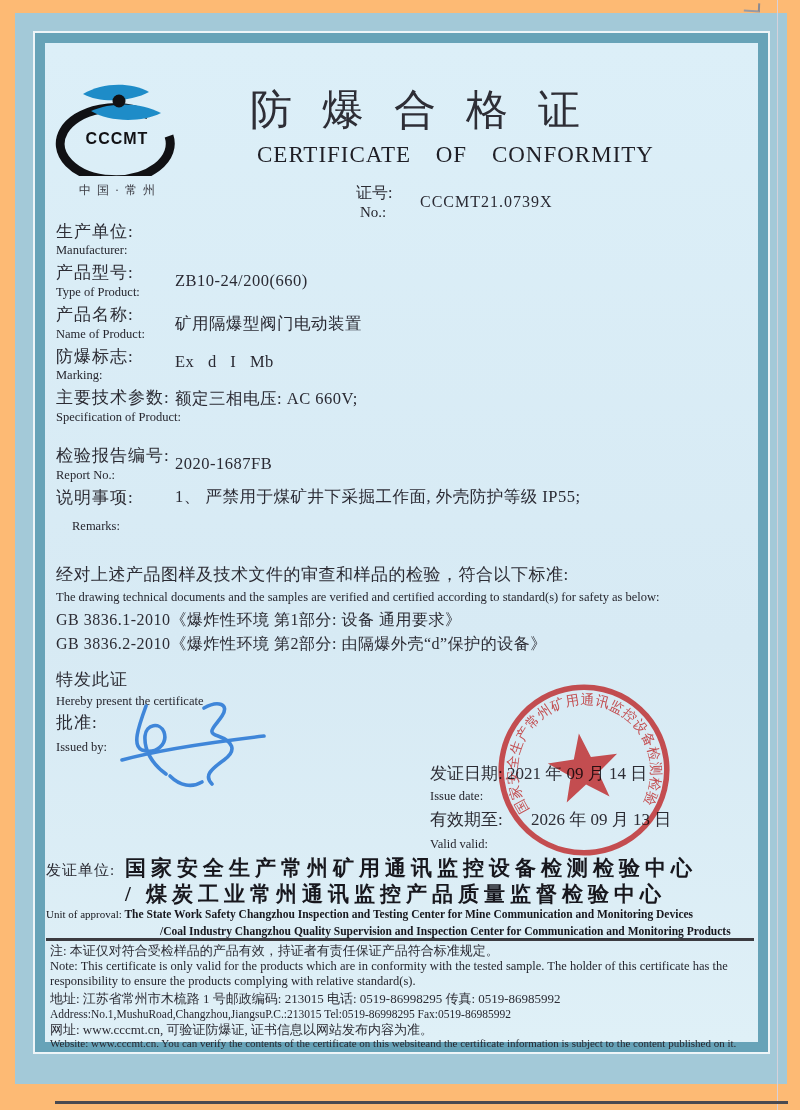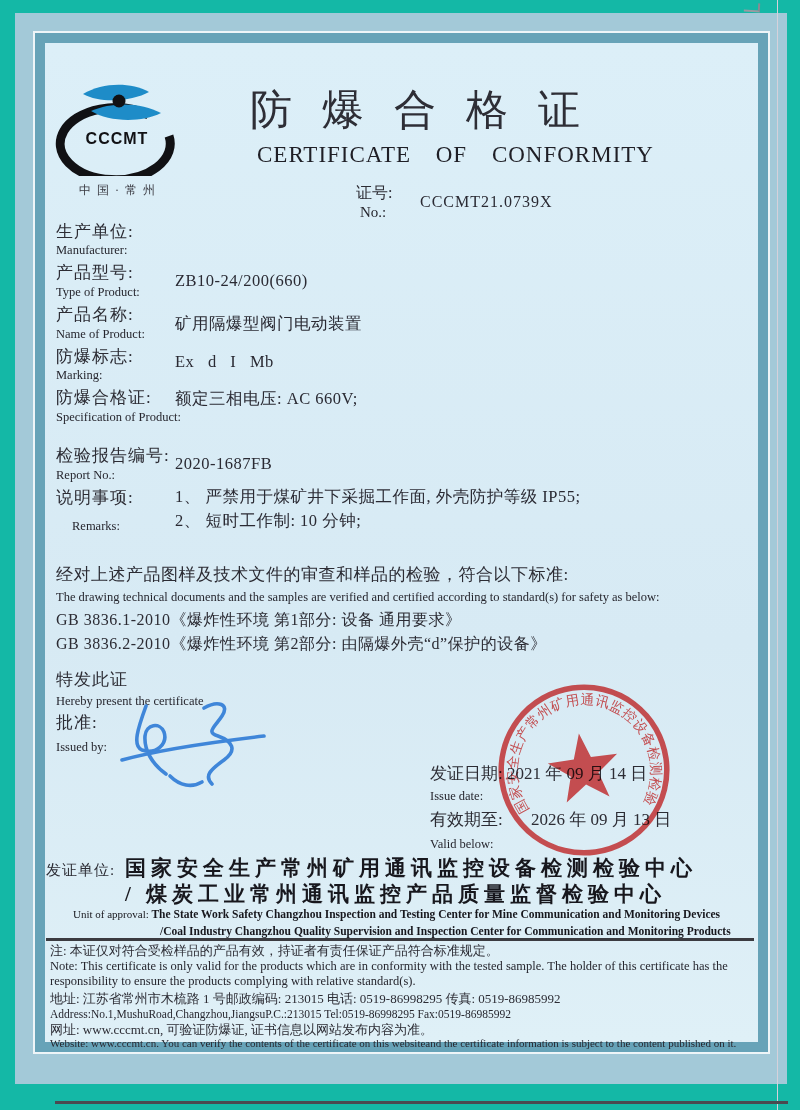--- a/index.html
+++ b/index.html
@@ -1,17 +1,17 @@
 <!DOCTYPE html>
 <html><head>
 <meta charset="utf-8">
 <style>
   html,body{margin:0;padding:0;}
   body{background:#edebf2;font-family:"Liberation Serif","DejaVu Serif",serif;}
-  .scan{position:relative;width:800px;height:1110px;background:#14b8a6;overflow:hidden;}
+  .scan{position:relative;width:800px;height:1110px;background:#fdba74;overflow:hidden;}
   
   .scan-edge-right{position:absolute;top:0;bottom:0;right:22px;width:1px;background:#d6d1db;}
   .scan-edge-bottom{position:absolute;left:55px;right:12px;bottom:6px;height:3px;background:#4a4a50;}
   .pen-mark{position:absolute;top:3px;right:40px;width:14px;height:7px;border-right:2px solid #8a8a92;border-bottom:2px solid #9a9aa2;transform:rotate(3deg);}
   
   .band{position:absolute;left:15px;top:13px;right:13px;bottom:26px;background:#a3c9d8;}
   .inner{position:absolute;left:35px;top:33px;right:32px;bottom:58px;border:10px solid #67a3b8;outline:2px solid #eef5f8;background:linear-gradient(180deg,#dceff8 0%,#d7eaf4 60%,#dff0f7 100%);}
   
   .abs{position:absolute;}
   .cn{color:#2c2c34;}
@@ -79,32 +79,31 @@
   <div class="abs val" style="left:175px;top:271px;">ZB10-24/200(660)</div>
 
   <div class="abs cn lbl-cn" style="left:56px;top:303px;">产品名称:</div>
   <div class="abs en lbl-en" style="left:56px;top:327px;">Name of Product:</div>
   <div class="abs val" style="left:175px;top:313px;">矿用隔爆型阀门电动装置</div>
 
   <div class="abs cn lbl-cn" style="left:56px;top:345px;">防爆标志:</div>
   <div class="abs en lbl-en" style="left:56px;top:368px;">Marking:</div>
   <div class="abs val" style="left:175px;top:352px;word-spacing:9px;">Ex d I Mb</div>
 
-  <div class="abs cn lbl-cn" style="left:56px;top:386px;">防爆合格证:</div>
+  <div class="abs cn lbl-cn" style="left:56px;top:386px;">主要技术参数:</div>
   <div class="abs en lbl-en" style="left:56px;top:410px;">Specification of Product:</div>
   <div class="abs val" style="left:175px;top:388px;">额定三相电压: AC 660V;</div>
 
   <div class="abs cn lbl-cn" style="left:56px;top:444px;">检验报告编号:</div>
   <div class="abs en lbl-en" style="left:56px;top:468px;">Report No.:</div>
   <div class="abs val" style="left:175px;top:454px;">2020-1687FB</div>
 
   <div class="abs cn lbl-cn" style="left:56px;top:486px;">说明事项:</div>
   <div class="abs en lbl-en" style="left:72px;top:511px;margin-top:8px;">Remarks:</div>
   <div class="abs val" style="left:175px;top:486px;">1、 严禁用于煤矿井下采掘工作面, 外壳防护等级 IP55;</div>
-  <div class="abs val" style="left:175px;top:510px;">2、 短时工作制: 10 分钟;</div>
 
   <div class="abs cn std-cn" style="left:56px;top:563px;">经对上述产品图样及技术文件的审查和样品的检验，符合以下标准:</div>
   <div class="abs en std-en" style="left:56px;top:590px;">The drawing technical documents and the samples are verified and certified according to standard(s) for safety as below:</div>
   <div class="abs cn std-item" style="left:56px;top:610px;">GB 3836.1-2010《爆炸性环境 第1部分: 设备 通用要求》</div>
   <div class="abs cn std-item" style="left:56px;top:634px;">GB 3836.2-2010《爆炸性环境 第2部分: 由隔爆外壳“d”保护的设备》</div>
 
   <div class="abs cn lbl-cn" style="left:56px;top:668px;">特发此证</div>
   <div class="abs en lbl-en" style="left:56px;top:694px;">Hereby present the certificate</div>
   <div class="abs cn lbl-cn" style="left:56px;top:711px;">批准:</div>
   <div class="abs en lbl-en" style="left:56px;top:740px;">Issued by:</div>
@@ -122,39 +121,39 @@
 
   <div class="abs cn" style="left:430px;top:762px;font-size:17px;">
     <span>发证日期:</span>
     <span style="">2021 年 09 月 14 日</span>
   </div>
   <div class="abs en lbl-en" style="left:430px;top:789px;">Issue date:</div>
   <div class="abs cn" style="left:430px;top:808px;font-size:17px;">
     <span>有效期至:</span>
     <span style="margin-left:24px;">2026 年 09 月 13 日</span>
   </div>
-  <div class="abs en lbl-en" style="left:430px;top:837px;">Valid below:</div>
+  <div class="abs en lbl-en" style="left:430px;top:837px;">Valid valid:</div>
 
   <div class="seal-wrap">
     <svg width="184" height="184" viewBox="0 0 200 200">
       <defs>
         <path id="sealArc" d="M 38,140 A 73,73 0 1 1 162,140" fill="none"></path>
       </defs>
       <circle cx="100" cy="100" r="90" fill="none" stroke="#e23b3b" stroke-width="6"></circle>
       <polygon fill="#e23b3b" points="100,60 109.4,87.1 138,87.6 115.2,104.9 123.5,132.4 100,116 76.5,132.4 84.8,104.9 62,87.6 90.6,87.1"></polygon>
       <text font-size="15" fill="#e23b3b" font-family="Liberation Serif, serif" letter-spacing="0.5">
         <textPath href="#sealArc" startOffset="6">国家安全生产常州矿用通讯监控设备检测检验中心</textPath>
       </text>
     </svg>
   </div>
 
   <div class="abs cn appr-lbl" style="left:46px;top:861px;">发证单位:</div>
   <div class="abs appr-cn" style="left:125px;top:854px;">国家安全生产常州矿用通讯监控设备检测检验中心</div>
   <div class="abs appr-cn" style="left:125px;top:880px;">/ 煤炭工业常州通讯监控产品质量监督检验中心</div>
-  <div class="abs appr-en" style="left:46px;top:908px;padding-left:27px;">
+  <div class="abs appr-en" style="left:46px;top:908px;">
     <span class="appr-en-lbl">Unit of approval:</span>
     <span>The State Work Safety Changzhou Inspection and Testing Center for Mine Communication and Monitoring Devices</span>
   </div>
   <div class="abs appr-en" style="left:160px;top:925px;">/Coal Industry Changzhou Quality Supervision and Inspection Center for Communication and Monitoring Products</div>
 
   <div class="divider" style="top:938px;"></div>
 
   <div class="abs cn foot" style="left:50px;top:943px;width:706px;">注: 本证仅对符合受检样品的产品有效，持证者有责任保证产品符合标准规定。</div>
   <div class="abs en foot-en" style="left:50px;top:959px;width:706px;">Note: This certificate is only valid for the products which are in conformity with the tested sample. The holder of this certificate has the responsibility to ensure the products complying with relative standard(s).</div>
   <div class="abs cn foot" style="left:50px;top:991px;width:706px;">地址: 江苏省常州市木梳路 1 号邮政编码: 213015 电话: 0519-86998295  传真: 0519-86985992</div>

